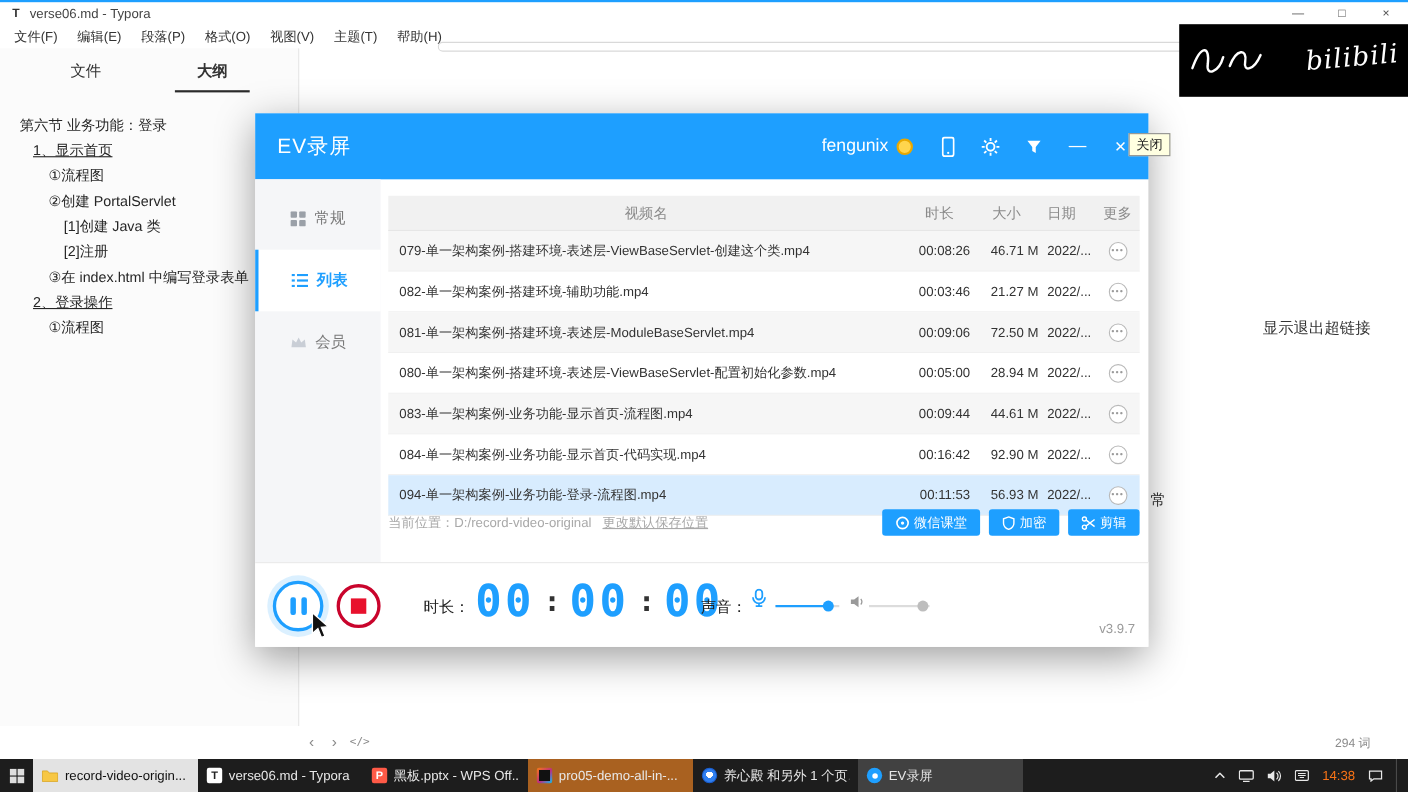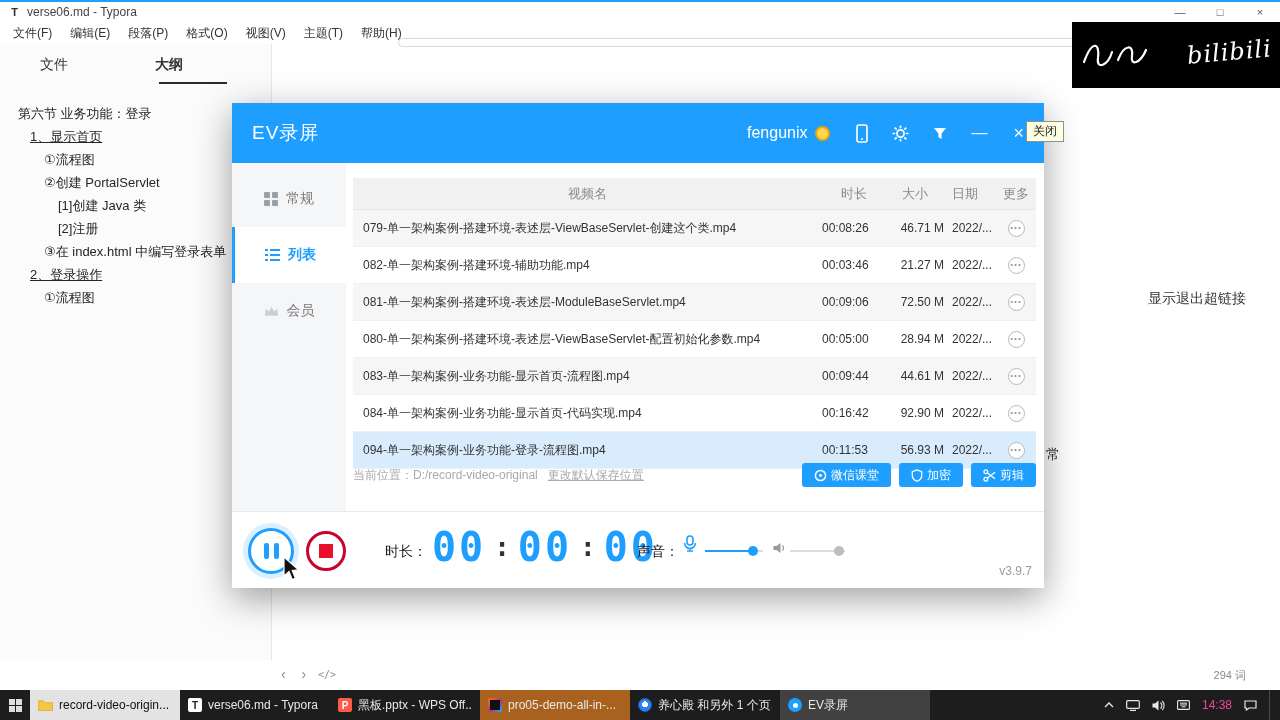--- a/index.html
+++ b/index.html
@@ -11,21 +11,21 @@
   
   .t-titlebar { position:absolute; top:2px; left:0; right:0; height:20px; background:#fff; display:flex; align-items:center; }
   .t-appicon { width:13px; height:13px; margin-left:8px; font-size:11px; font-weight:bold; color:#333; display:flex; align-items:center; justify-content:center; }
   .t-title { margin-left:6px; font-size:12px; color:#444; }
   .t-winctl { margin-left:auto; display:flex; }
   .t-winctl span { width:40px; height:20px; display:flex; align-items:center; justify-content:center; color:#555; font-size:11px; }
   .t-menubar { position:absolute; top:22px; left:0; height:22px; display:flex; align-items:center; padding-left:4px; }
   .menu-item { font-size:12px; color:#333; padding:0 9px; }
   .t-sidebar { position:absolute; top:44px; left:0; width:272px; bottom:30px; background:#fbfbfb; border-right:1px solid #e7e7e7; }
   .t-tabs { position:relative; height:44px; }
-  .t-tab { position:absolute; top:12px; width:76px; font-size:14px; color:#333; }
+  .t-tab { position:absolute; top:12px; width:76px; text-align:center; font-size:14px; color:#333; }
   .t-tab.tab-files { left:40px; }
   .t-tab.tab-outline { left:155px; font-weight:bold; }
   .t-tab.tab-outline::after { content:""; position:absolute; left:4px; right:4px; bottom:-10px; height:2px; background:#2b2b2b; }
   .t-outline { margin-top:14px; }
   .outline-item { font-size:13px; color:#262626; height:23px; line-height:23px; white-space:nowrap; overflow:hidden; }
   .ind0 { padding-left:18px; } .ind1 { padding-left:30px;text-decoration:underline; } .ind2 { padding-left:44px; } .ind3 { padding-left:58px; }
   .t-thinbox { position:absolute; left:398px; top:38px; width:742px; height:9px; border:1px solid #d9d9d9; border-radius:5px; background:#fff; }
   .t-frag { position:absolute; font-size:14px; color:#333; z-index:4; }
   .t-frag1 { left:1148px; top:290px; }
   .t-frag2 { left:1046px; top:446px; }
@@ -55,21 +55,21 @@
   .nav-item.active { background:#fff; color:#1e9fff; border-left:3px solid #1e9fff; font-weight:bold; }
   .nav-item .nv { display:flex; }
 
   .ev-table { position:absolute; left:121px; top:75px; right:8px; }
   .tr { display:flex; align-items:center; height:37px; font-size:12px; color:#333; border-bottom:1px solid #f0f0f0; background:#fff; }
   .tr.alt { background:#f6f6f6; }
   .tr.sel { background:#d8ecfe; }
   .tr.header { height:32px; background:#f1f1f1; color:#8a8a8a; font-size:13px; border-bottom:1px solid #e6e6e6; }
   .c-name { flex:1; padding-left:10px; white-space:nowrap; overflow:hidden; }
   .header .c-name { text-align:center; padding-left:0; }
-  .c-dur { width:64px; padding-right:4px; }
+  .c-dur { width:64px; text-align:right; padding-right:4px; }
   .c-size { width:58px; text-align:right; }
   .c-date { width:52px; padding-left:8px; white-space:nowrap; overflow:hidden; }
   .c-more { width:40px; display:flex; justify-content:center; }
   .header .c-dur,.header .c-size { text-align:center; padding:0; }
   .row-more { width:17px; height:17px; border:1px solid #b9b9b9; border-radius:50%; color:#9a9a9a; font-size:8px; letter-spacing:1px; display:flex; align-items:center; justify-content:center; background:#fff; }
   .row-more::after { content:"•••"; margin-top:-1px; }
 
   .ev-loc { position:absolute; left:121px; right:8px; top:351px; height:42px; display:flex; align-items:center;justify-content:space-between; }
   .loc-label,.loc-path { color:#a9a9a9; font-size:12px; }
   .loc-link { color:#a9a9a9; font-size:12px; margin-left:10px; text-decoration:underline; }
@@ -112,21 +112,21 @@
   .tb-item.current { background:#414141; }
   .tb-item .lab { overflow:hidden; white-space:nowrap; }
   .ico { flex:0 0 auto; display:flex; }
   .ico-typora { width:14px; height:14px; background:#fff; border-radius:2px; color:#222; font-size:10px; font-weight:bold; display:flex; align-items:center; justify-content:center; }
   .ico-wps { width:14px; height:14px; background:#ff5a47; border-radius:2px; color:#fff; font-size:10px; font-weight:bold; display:flex; align-items:center; justify-content:center; }
   .ico-idea { width:14px; height:14px; border-radius:2px; background:linear-gradient(135deg,#f97a12,#b92d82 55%,#07c3f2); position:relative; }
   .ico-idea::after { content:""; position:absolute; inset:2px; background:#111; }
   .ico-browser { width:14px; height:14px; border-radius:50%; background:radial-gradient(circle at 50% 45%, #fff 0 3px, #2f7ff0 3px); border:1px solid #1b5fd0; }
   .ico-ev { width:14px; height:14px; border-radius:50%; background:#1e9fff; display:flex; align-items:center; justify-content:center; }
   .ico-ev i { width:5px; height:5px; border-radius:50%; background:#fff; }
-  .tray { margin-left:auto; display:flex; align-items:center; gap:12px; padding-right:6px; color:#ec4899; }
+  .tray { margin-left:auto; display:flex; align-items:center; gap:12px; padding-right:6px; color:#f97316; }
   .tray-time { font-size:12px; }
   .showdesk { width:5px; border-left:1px solid #4a4a4a; height:30px; }
 </style>
 </head>
 <body>
 
 <div class="screen">
   <div class="topline"></div>
 
   <div class="t-titlebar">

